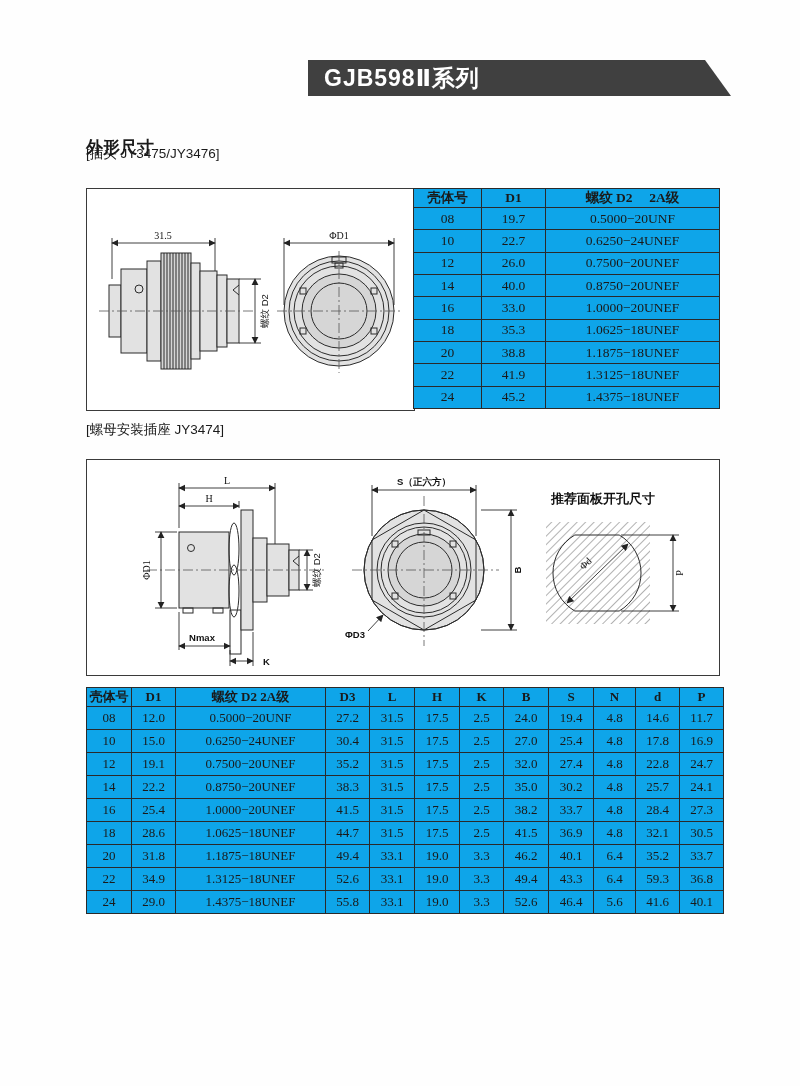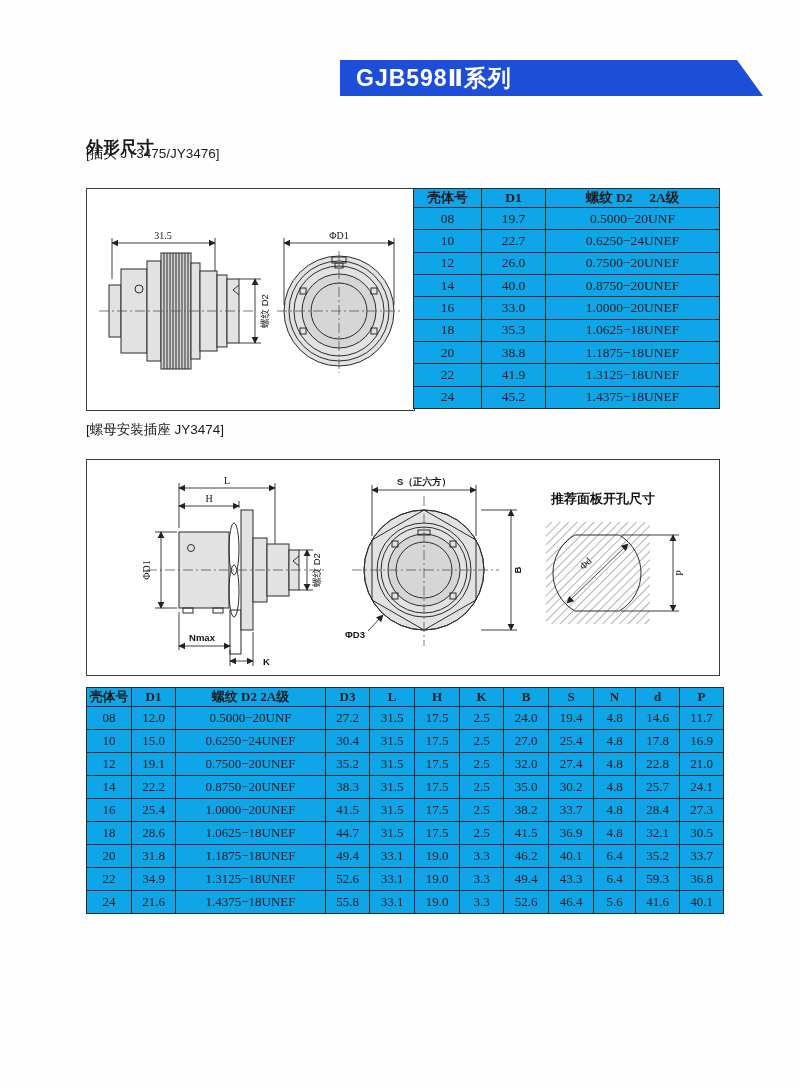--- a/index.html
+++ b/index.html
@@ -4,23 +4,23 @@
 <style>
   html,body{margin:0;padding:0;background:#ffffff;}
   .page{
     position:relative;width:800px;height:1086px;margin:0 auto;
     background:#fefefe;overflow:hidden;
     font-family:"Liberation Sans","DejaVu Sans",sans-serif;color:#1a1a1a;
   }
   
   .banner{
     position:absolute;left:308px;top:60px;width:423px;height:36px;
-    background:#1d4ed8;
+    background:#404040;
     clip-path:polygon(0 0,calc(100% - 26px) 0,100% 100%,0 100%);
-    display:flex;align-items:center;margin-left:32px;
+    display:flex;align-items:center;
   }
   .banner-title{
     color:#ffffff;font-weight:bold;font-size:23px;letter-spacing:1px;
     padding-left:16px;white-space:nowrap;
   }
   .section-title{
     position:absolute;left:86px;top:136px;font-size:17px;font-weight:bold;
   }
   .fig-label{position:absolute;left:86px;font-size:13.5px;}
   .fig-label.f1{top:145px;}
@@ -334,21 +334,21 @@
           <td>19.1</td>
           <td>0.7500−20UNEF</td>
           <td>35.2</td>
           <td>31.5</td>
           <td>17.5</td>
           <td>2.5</td>
           <td>32.0</td>
           <td>27.4</td>
           <td>4.8</td>
           <td>22.8</td>
-          <td>21.0</td>
+          <td>24.7</td>
         </tr>
         <tr>
           <td>14</td>
           <td>22.2</td>
           <td>0.8750−20UNEF</td>
           <td>38.3</td>
           <td>31.5</td>
           <td>17.5</td>
           <td>2.5</td>
           <td>35.0</td>
@@ -408,21 +408,21 @@
           <td>19.0</td>
           <td>3.3</td>
           <td>49.4</td>
           <td>43.3</td>
           <td>6.4</td>
           <td>59.3</td>
           <td>36.8</td>
         </tr>
         <tr>
           <td>24</td>
-          <td>21.6</td>
+          <td>29.0</td>
           <td>1.4375−18UNEF</td>
           <td>55.8</td>
           <td>33.1</td>
           <td>19.0</td>
           <td>3.3</td>
           <td>52.6</td>
           <td>46.4</td>
           <td>5.6</td>
           <td>41.6</td>
           <td>40.1</td>

